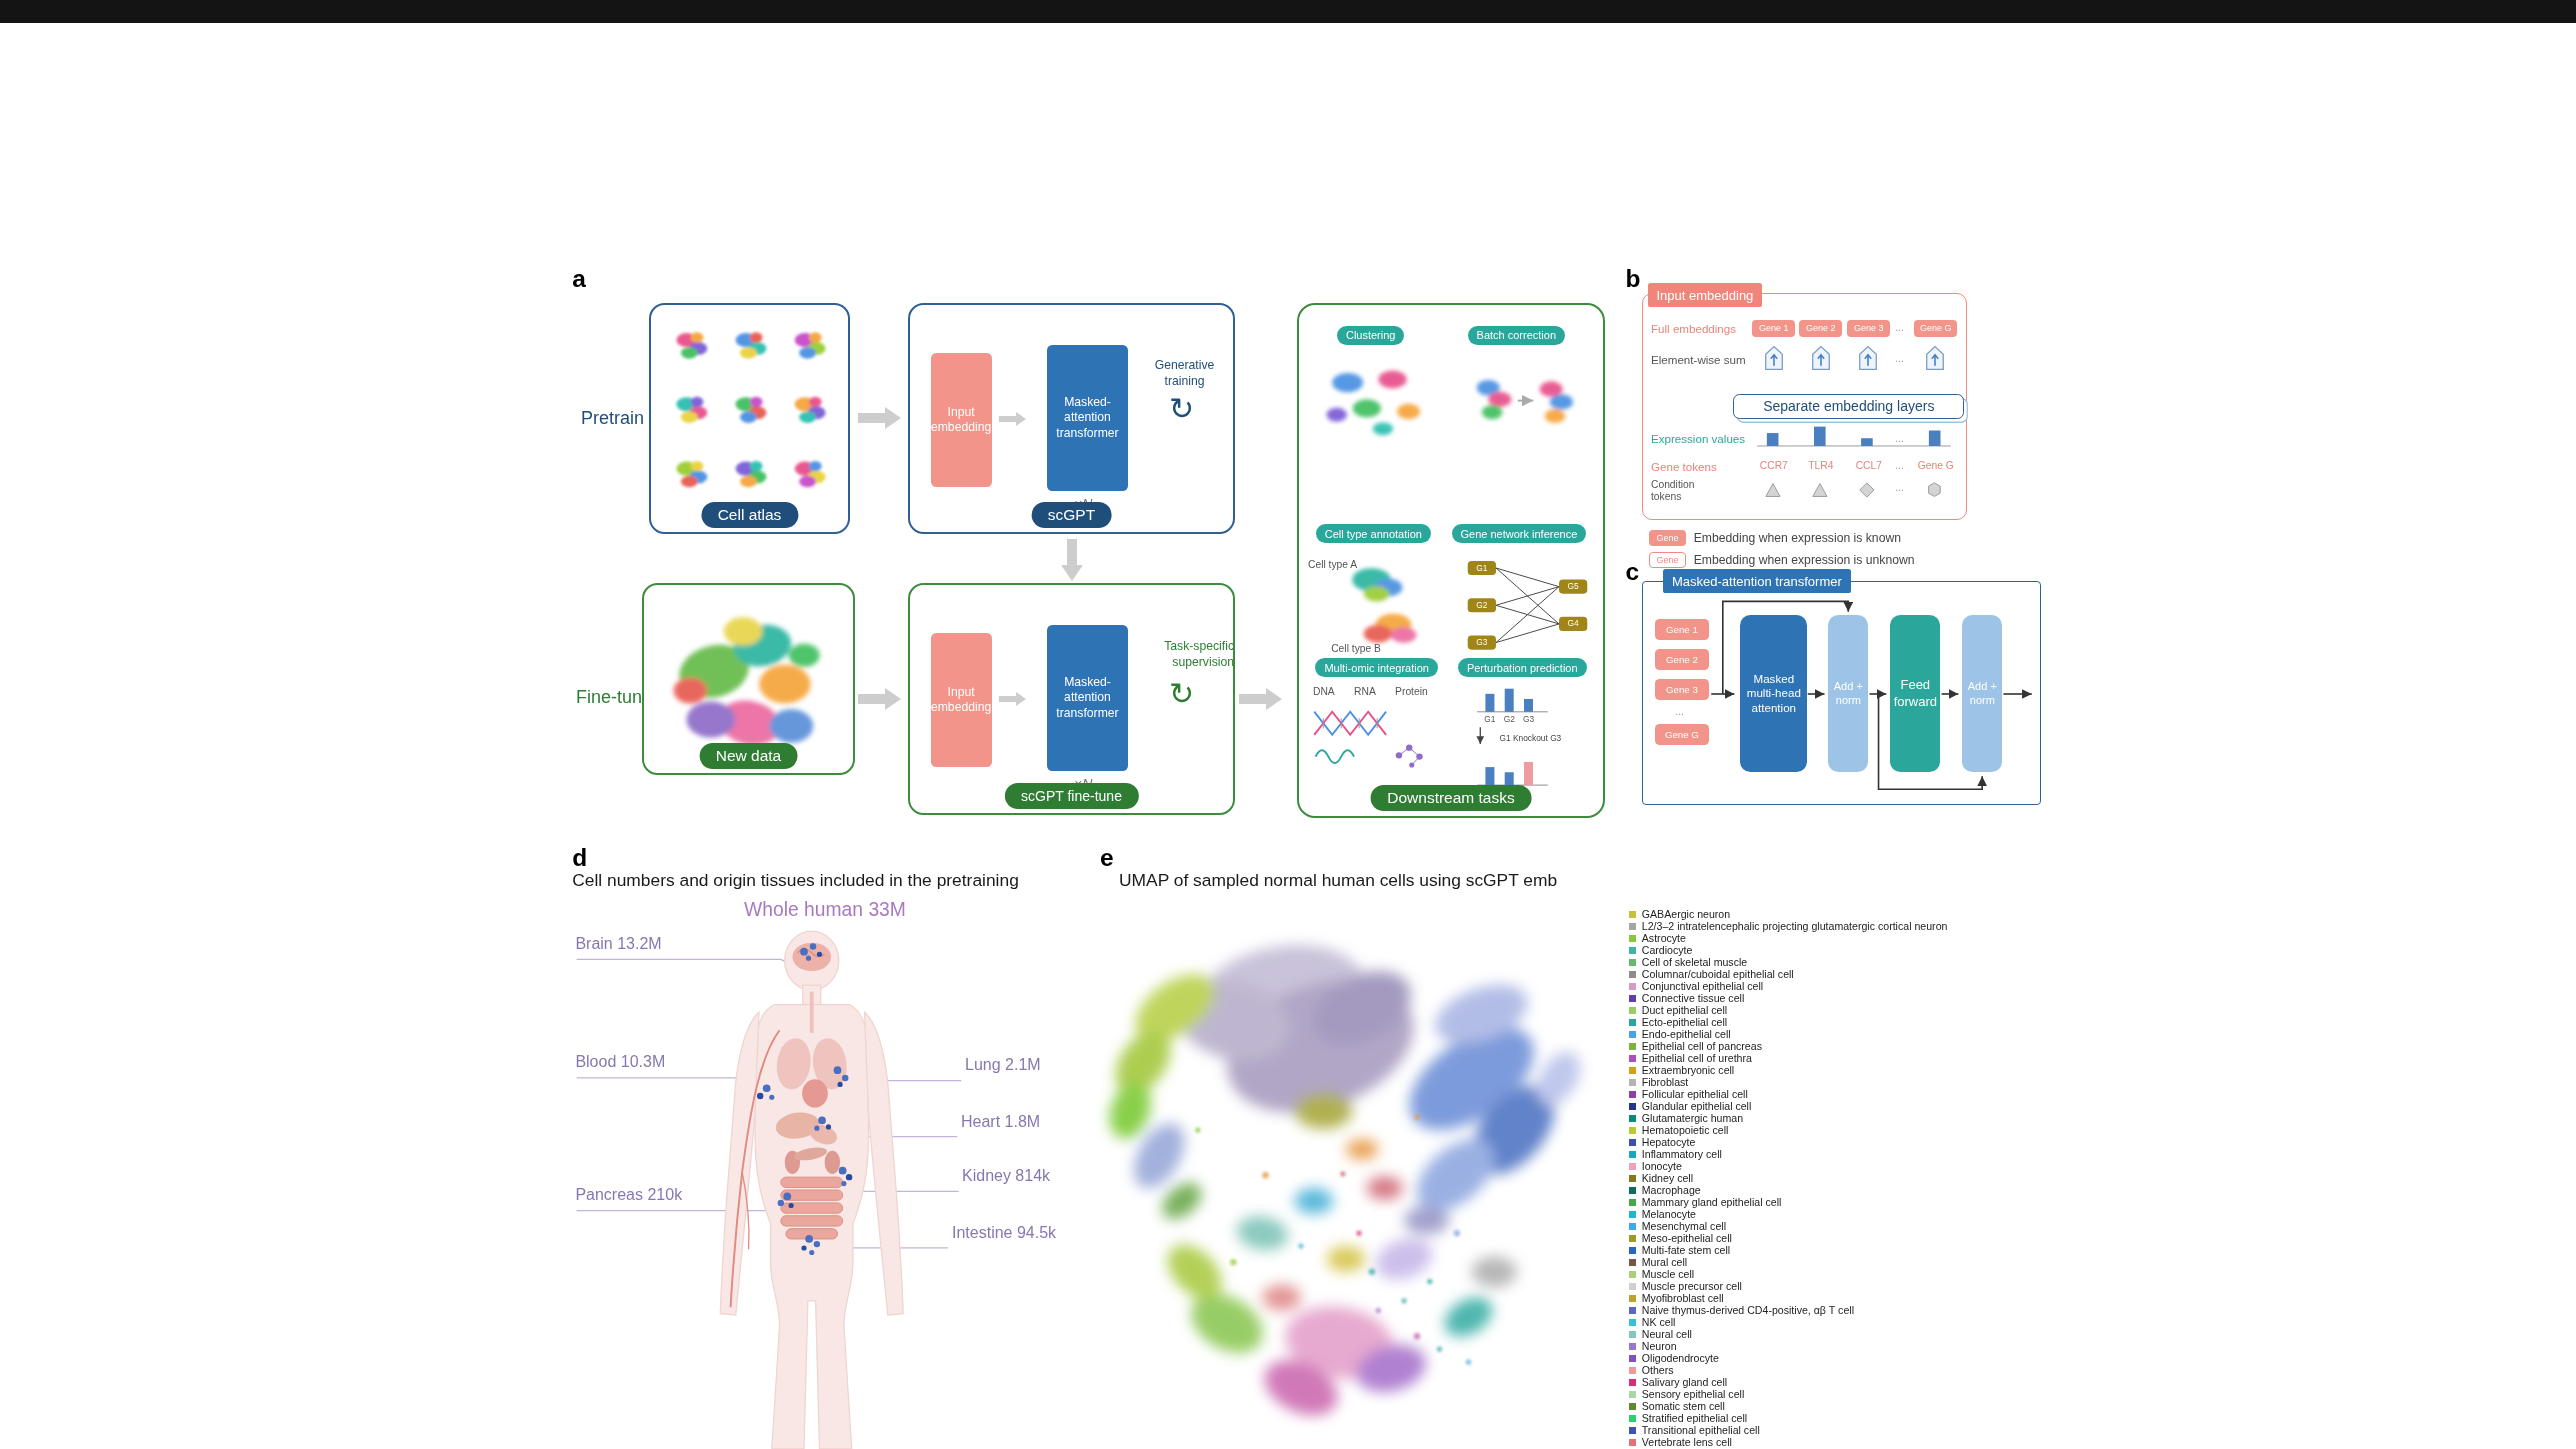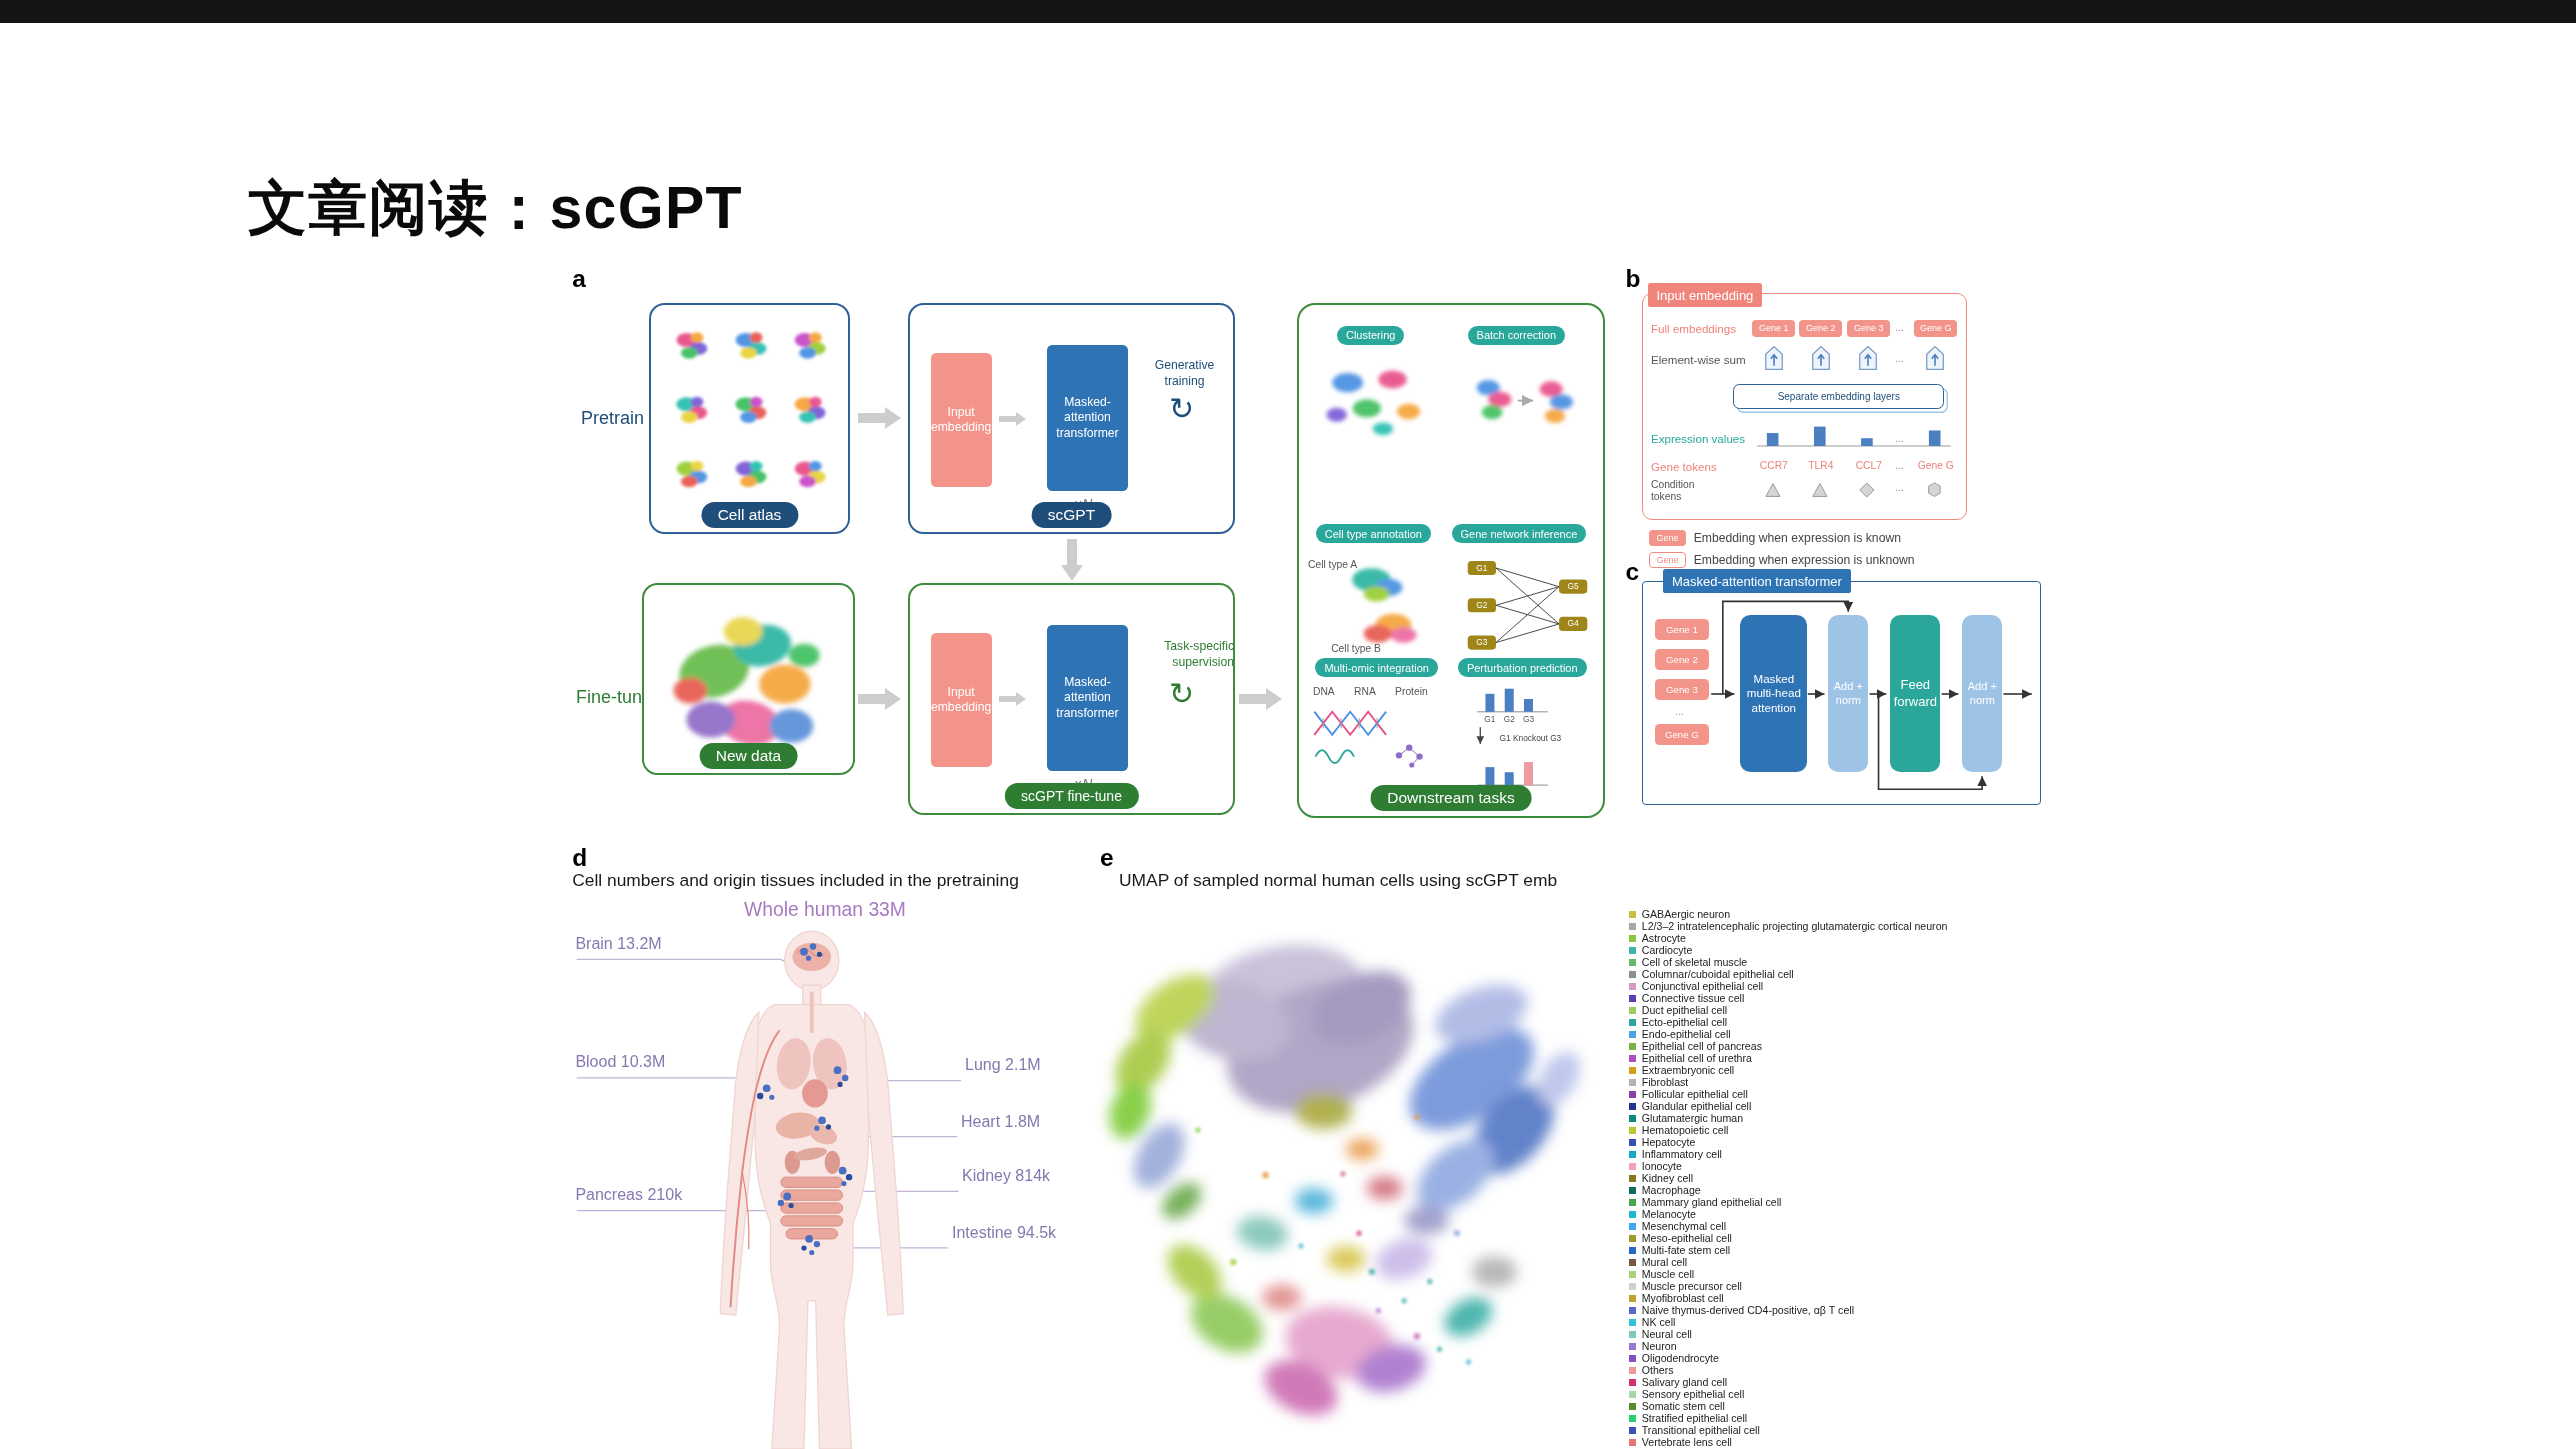--- a/index.html
+++ b/index.html
@@ -47,21 +47,20 @@
   .lg-lb{font-size:10.6px;color:#222;white-space:nowrap;line-height:1}
   .minitxt{position:absolute;font-size:10.3px;color:#555;white-space:nowrap}
 </style>
 </head>
 <body>
 
 <div id="slide" style="position:absolute;inset:0">
 
   <div style="position:absolute;left:0;top:0;width:2576px;height:23px;background:#141414"></div>
 
-  <h1 class="abs" style="left:248px;top:169px;font-size:59px;font-weight:600;color:#0a0a0a;letter-spacing:1.3px">文章阅读：scGPT</h1>
 
   <section class="abs" style="left:567px;top:261px;width:1056px;height:567px">
     <div class="plabel" style="left:5.2px;top:6.4px">a</div>
 
     <div class="rowlabel" style="left:14px;top:147px;color:#1f4e79">Pretrain</div>
     <div class="rowlabel" style="left:9px;top:426px;color:#2f7d33">Fine-tune</div>
 
     <div class="frame blue" style="left:82px;top:42px;width:201px;height:231px">
       <svg class="abs" style="left:10.3px;top:7.7px" width="180" height="193" viewBox="0 0 280 300">
         <defs>
@@ -325,21 +324,21 @@
       <svg class="abs" style="left:214px;top:50px" width="22" height="28" viewBox="0 0 34 44">
           <path d="M4 16 L17 4 L30 16 L30 40 L4 40 Z" fill="#eef4fb" stroke="#7a9cc4" stroke-width="2"></path>
           <path d="M17 34 L17 18 M12 23 L17 17 L22 23" stroke="#4a7fc0" stroke-width="2.5" fill="none"></path>
         </svg>
       <span class="bell" style="left:252px;top:59px">...</span>
       <svg class="abs" style="left:281px;top:50px" width="22" height="28" viewBox="0 0 34 44">
           <path d="M4 16 L17 4 L30 16 L30 40 L4 40 Z" fill="#eef4fb" stroke="#7a9cc4" stroke-width="2"></path>
           <path d="M17 34 L17 18 M12 23 L17 17 L22 23" stroke="#4a7fc0" stroke-width="2.5" fill="none"></path>
         </svg>
 
-      <div class="abs" style="left:90px;top:90px;width:211px;height:24.5px;border:1.9px solid #2e6096;border-radius:6.4px;display:flex;align-items:center;justify-content:center;font-size:10px;color:#1f4e79;background:#fff;box-shadow:3.9px 3.9px 0 -1.3px #fff,3.9px 3.9px 0 0 #9dc3e6">Separate embedding layers</div>
+      <div class="abs" style="left:90px;top:100px;width:231px;height:24.5px;border:1.9px solid #2e6096;border-radius:6.4px;display:flex;align-items:center;justify-content:center;font-size:14px;color:#1f4e79;background:#fff;box-shadow:3.9px 3.9px 0 -1.3px #fff,3.9px 3.9px 0 0 #9dc3e6">Separate embedding layers</div>
 
       <div class="brow-label" style="top:138px;color:#2aa79a">Expression values</div>
       <svg class="abs" style="left:109px;top:126px" width="204" height="30" viewBox="0 0 316 46">
         <line x1="8" y1="40" x2="308" y2="40" stroke="#999" stroke-width="1.5"></line>
         <rect x="23" y="20" width="18" height="20" fill="#4a7fc0"></rect>
         <rect x="96" y="10" width="18" height="30" fill="#4a7fc0"></rect>
         <rect x="169" y="28" width="18" height="12" fill="#4a7fc0"></rect>
         <rect x="274" y="16" width="18" height="24" fill="#4a7fc0"></rect>
       </svg>
       <span class="bell" style="left:252px;top:139px">...</span>

